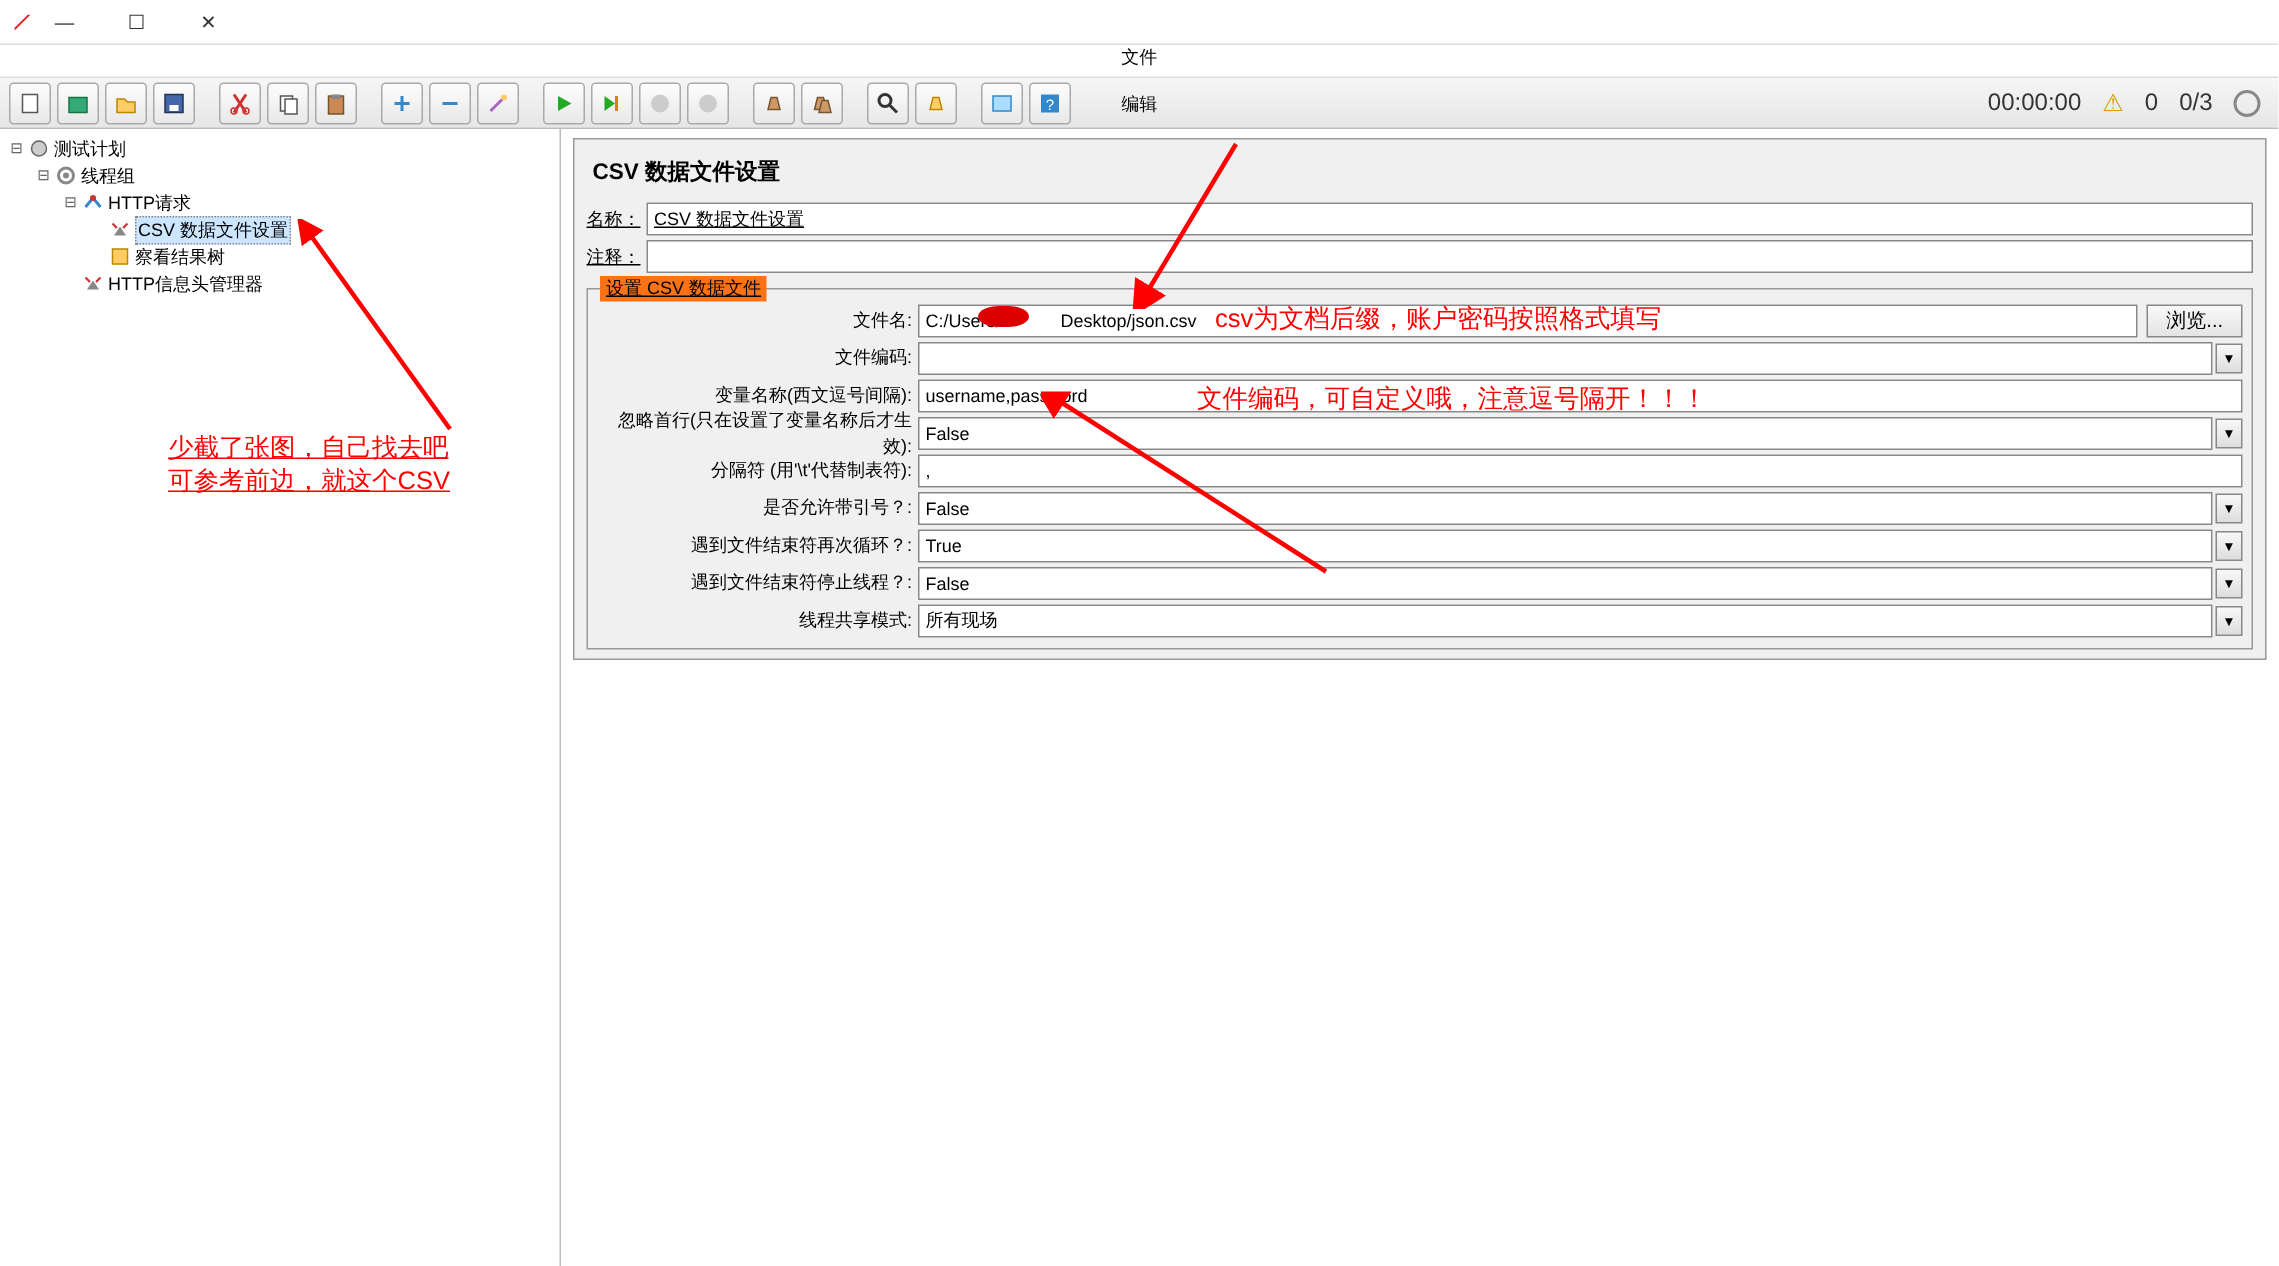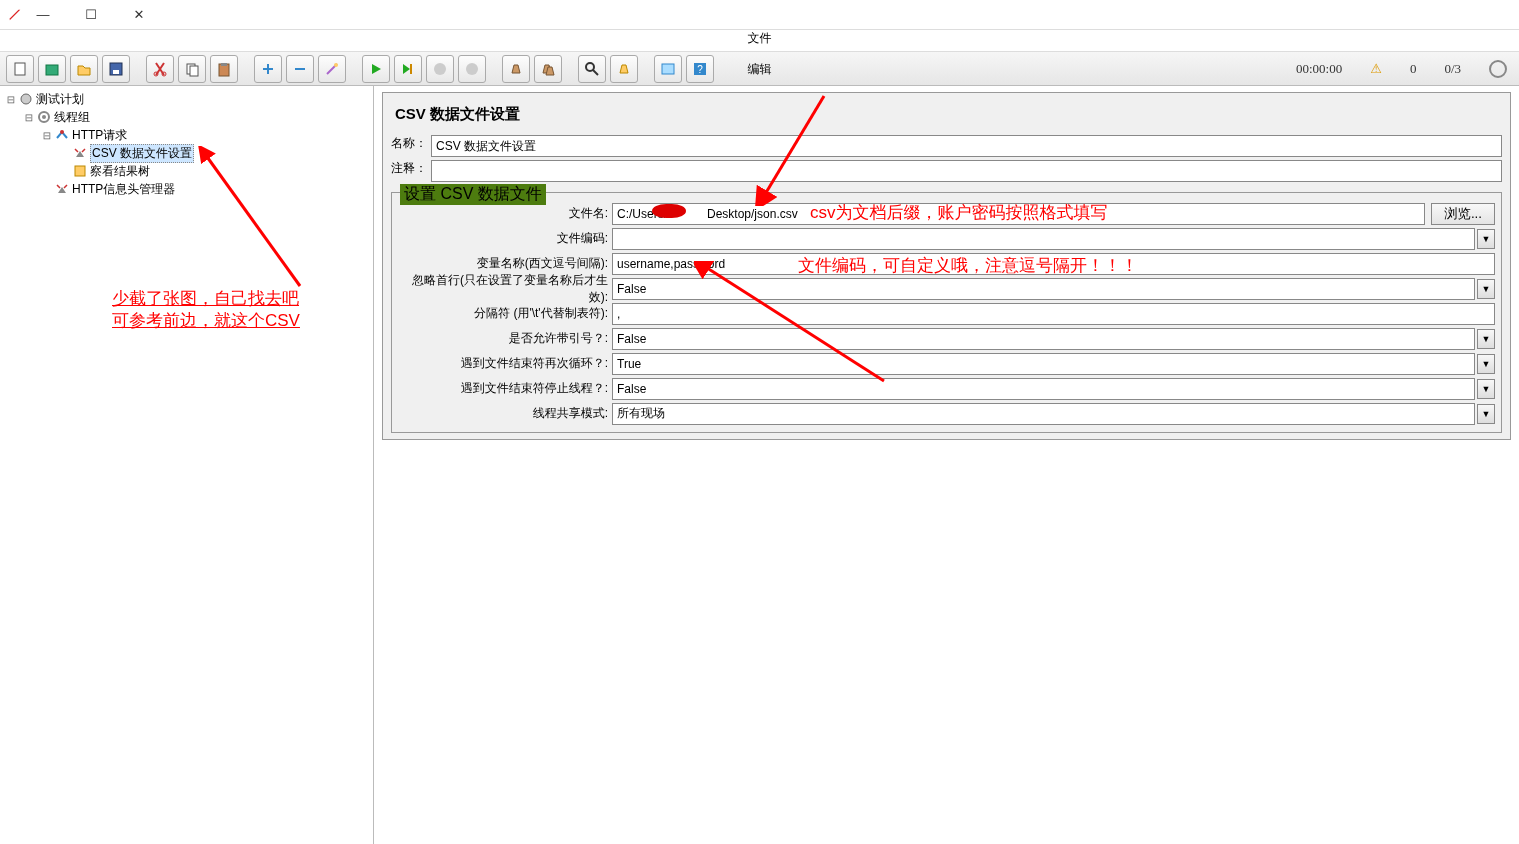--- a/index.html
+++ b/index.html
@@ -8,34 +8,34 @@
 .titlebar .feather { width: 14px; height: 14px; margin-right: 6px; }
 .titlebar .title { flex: 1; color: #c00; font-size: 13px; }
 .winbtns { display: flex; gap: 18px; align-items: center; margin-right: 4px; }
 .winbtn { width: 30px; height: 20px; display: flex; align-items: center; justify-content: center; color: #333; font-size: 13px; cursor: default; }
 .menubar { height: 22px; display: flex; align-items: center; padding: 0 6px; gap: 14px; border-bottom: 1px solid #ddd; flex-direction: column; }
 .menubar span { cursor: default; }
 .toolbar { height: 34px; background: linear-gradient(#f6f6f6,#e6e6e6); border-bottom: 1px solid #bbb; display: flex; align-items: center; padding: 0 6px; gap: 4px; }
 .tbtn { width: 28px; height: 28px; border: 1px solid #aaa; background: linear-gradient(#fdfdfd,#e8e8e8); border-radius: 3px; display: flex; align-items: center; justify-content: center; cursor: default; }
 .tsep { width: 8px; }
 .toolbar .spacer { flex: 1; }
-.status-right { display: flex; align-items: center; gap: 28px; font-size: 13px; color: #333; padding-right: 6px; font-family: Liberation Serif, serif; }
+.status-right { display: flex; align-items: center; gap: 14px; font-size: 16px; color: #333; padding-right: 6px; }
 .main { display: flex; height: calc(844px - 30px - 22px - 34px); }
 .tree { width: 374px; border-right: 1px solid #bbb; padding: 4px 2px; position: relative; }
 .tree-row { display: flex; align-items: center; height: 18px; padding-left: 4px; gap: 3px; white-space: nowrap; }
 .tree-row.selected .lbl { background: #cde6ff; border: 1px dotted #888; padding: 0 1px; }
 .tree-row .handle { width: 10px; text-align: center; color: #666; font-size: 10px; }
 .tree-icon { width: 14px; height: 14px; display: inline-flex; align-items: center; justify-content: center; }
 .content { flex: 1; padding: 6px 8px; position: relative; }
 .panel-title { font-size: 15px; font-weight: bold; padding: 6px 4px 8px; }
-.field-row { display: flex; margin: 3px 0; }
+.field-row { display: flex; align-items: center; margin: 3px 0; text-decoration: underline; }
 .field-row .flabel { width: 40px; text-align: left; padding-right: 4px; }
 .field-row input.txt { flex: 1; height: 22px; border: 1px solid #888; padding: 0 4px; background: #fff; font-size: 12px; }
 .fieldset { border: 1px solid #999; margin-top: 10px; padding: 8px 6px 6px; position: relative; }
-.fieldset .legend { position: absolute; top: -9px; left: 8px; background: #4d7c0f; padding: 0 4px; font-size: 16px; }
+.fieldset .legend { position: absolute; top: -9px; left: 8px; background: #f97316; padding: 0 4px; font-size: 12px; text-decoration: underline; }
 .content-panel { background: #f0f0f0; border: 1px solid #999; padding: 6px 8px; }
 .cfg-row { display: flex; align-items: center; height: 25px; }
 .cfg-row .clabel { width: 214px; text-align: right; padding-right: 4px; }
 .cfg-row input.txt { flex: 1; height: 22px; border: 1px solid #888; padding: 0 4px; background: #fff; font-size: 12px; }
 .cfg-row .combo { flex: 1; height: 22px; border: 1px solid #888; background: #fff; display: flex; align-items: center; padding: 0 4px; position: relative; }
 .cfg-row .combo .cval { flex: 1; }
 .cfg-row .combo .arrow, .cfg-row .dropbtn { width: 18px; height: 20px; border: 1px solid #888; background: linear-gradient(#f8f8f8,#ddd); display: flex; align-items: center; justify-content: center; font-size: 9px; margin-left: 2px; }
 .browse-btn { height: 22px; padding: 0 12px; border: 1px solid #888; background: linear-gradient(#f8f8f8,#e4e4e4); margin-left: 6px; cursor: default; }
 .annot { position: absolute; color: #f00; font-size: 17px; font-weight: 500; pointer-events: none; }
 .arrow-svg { position: absolute; pointer-events: none; }

